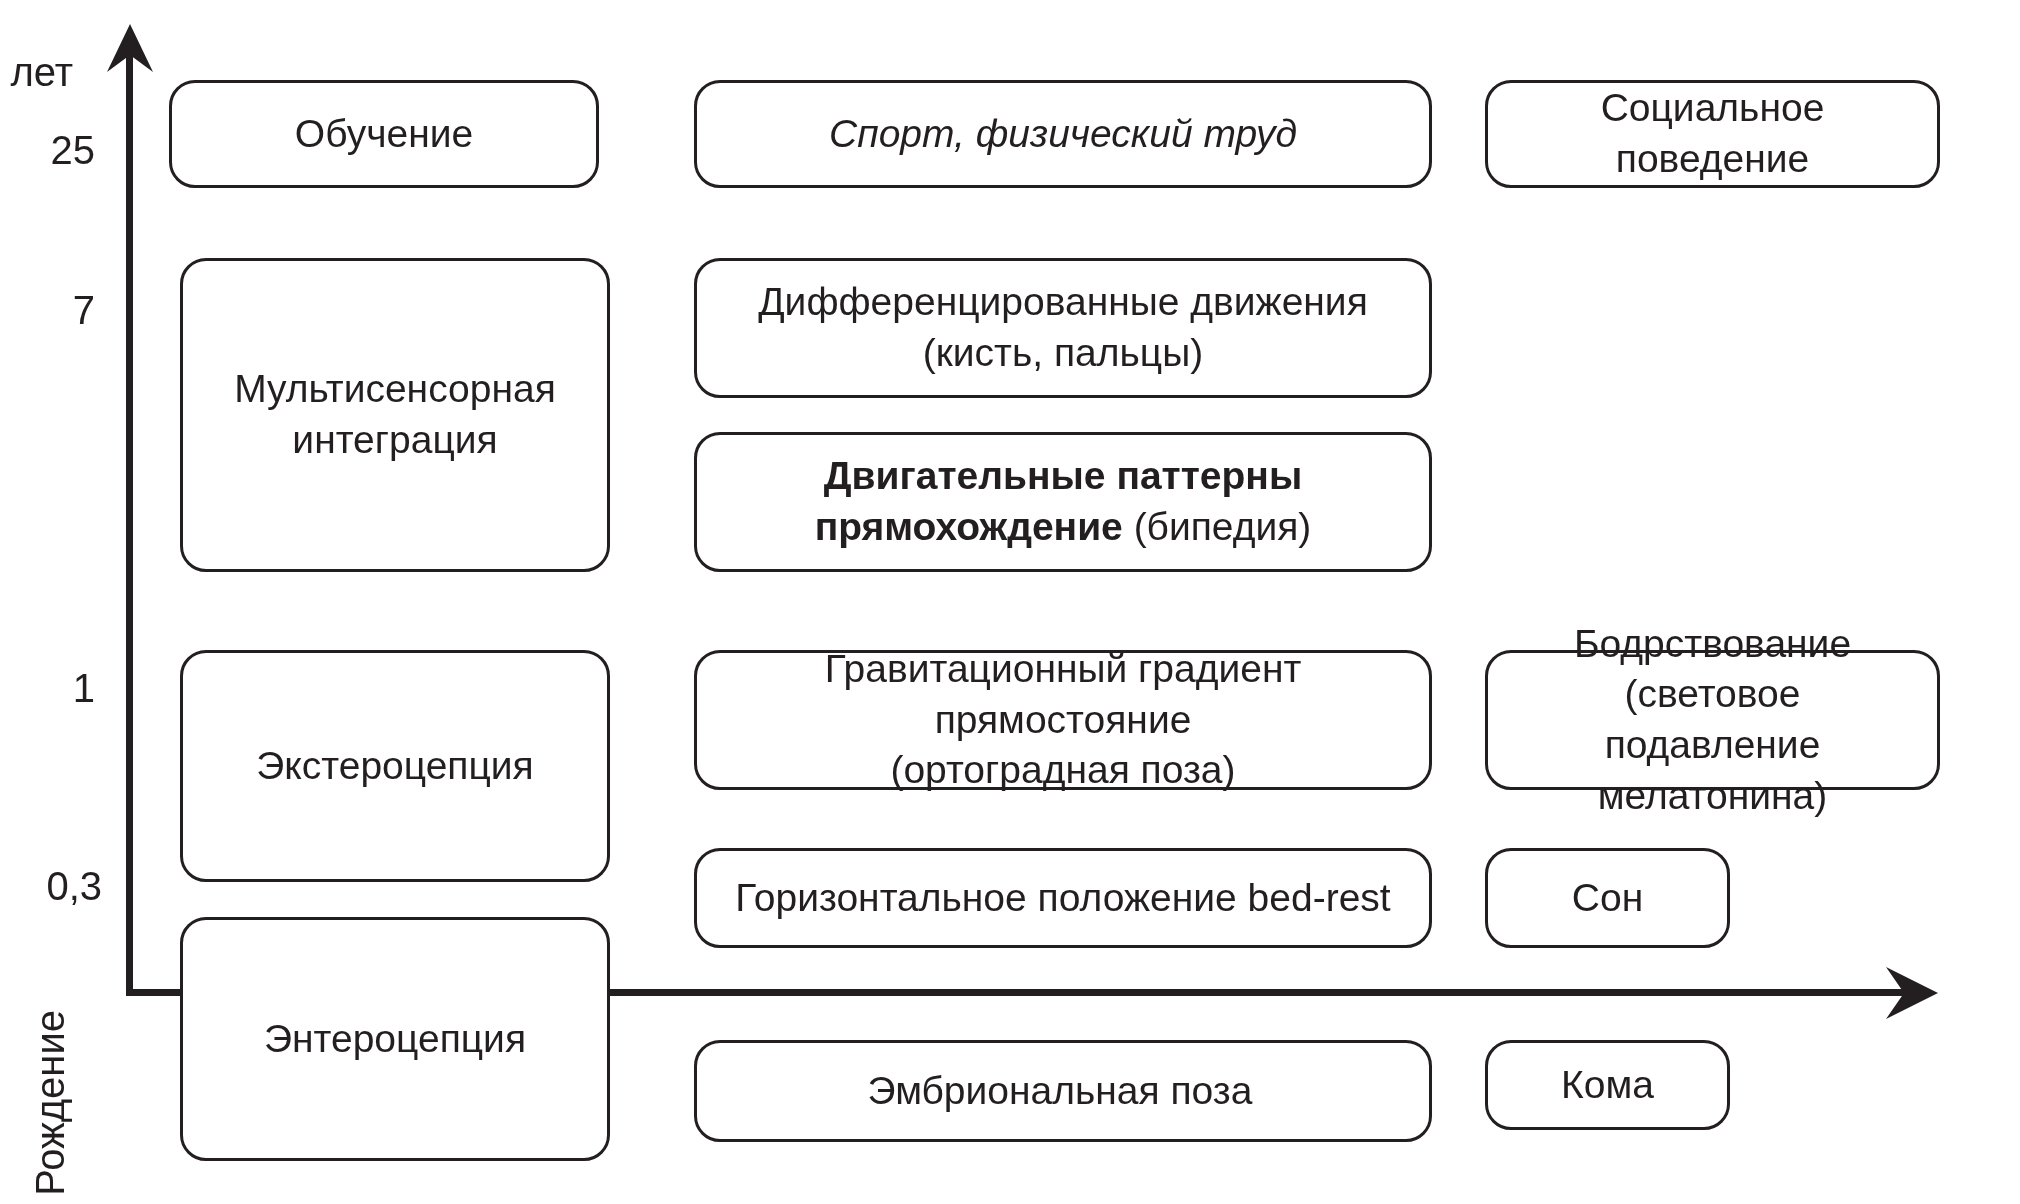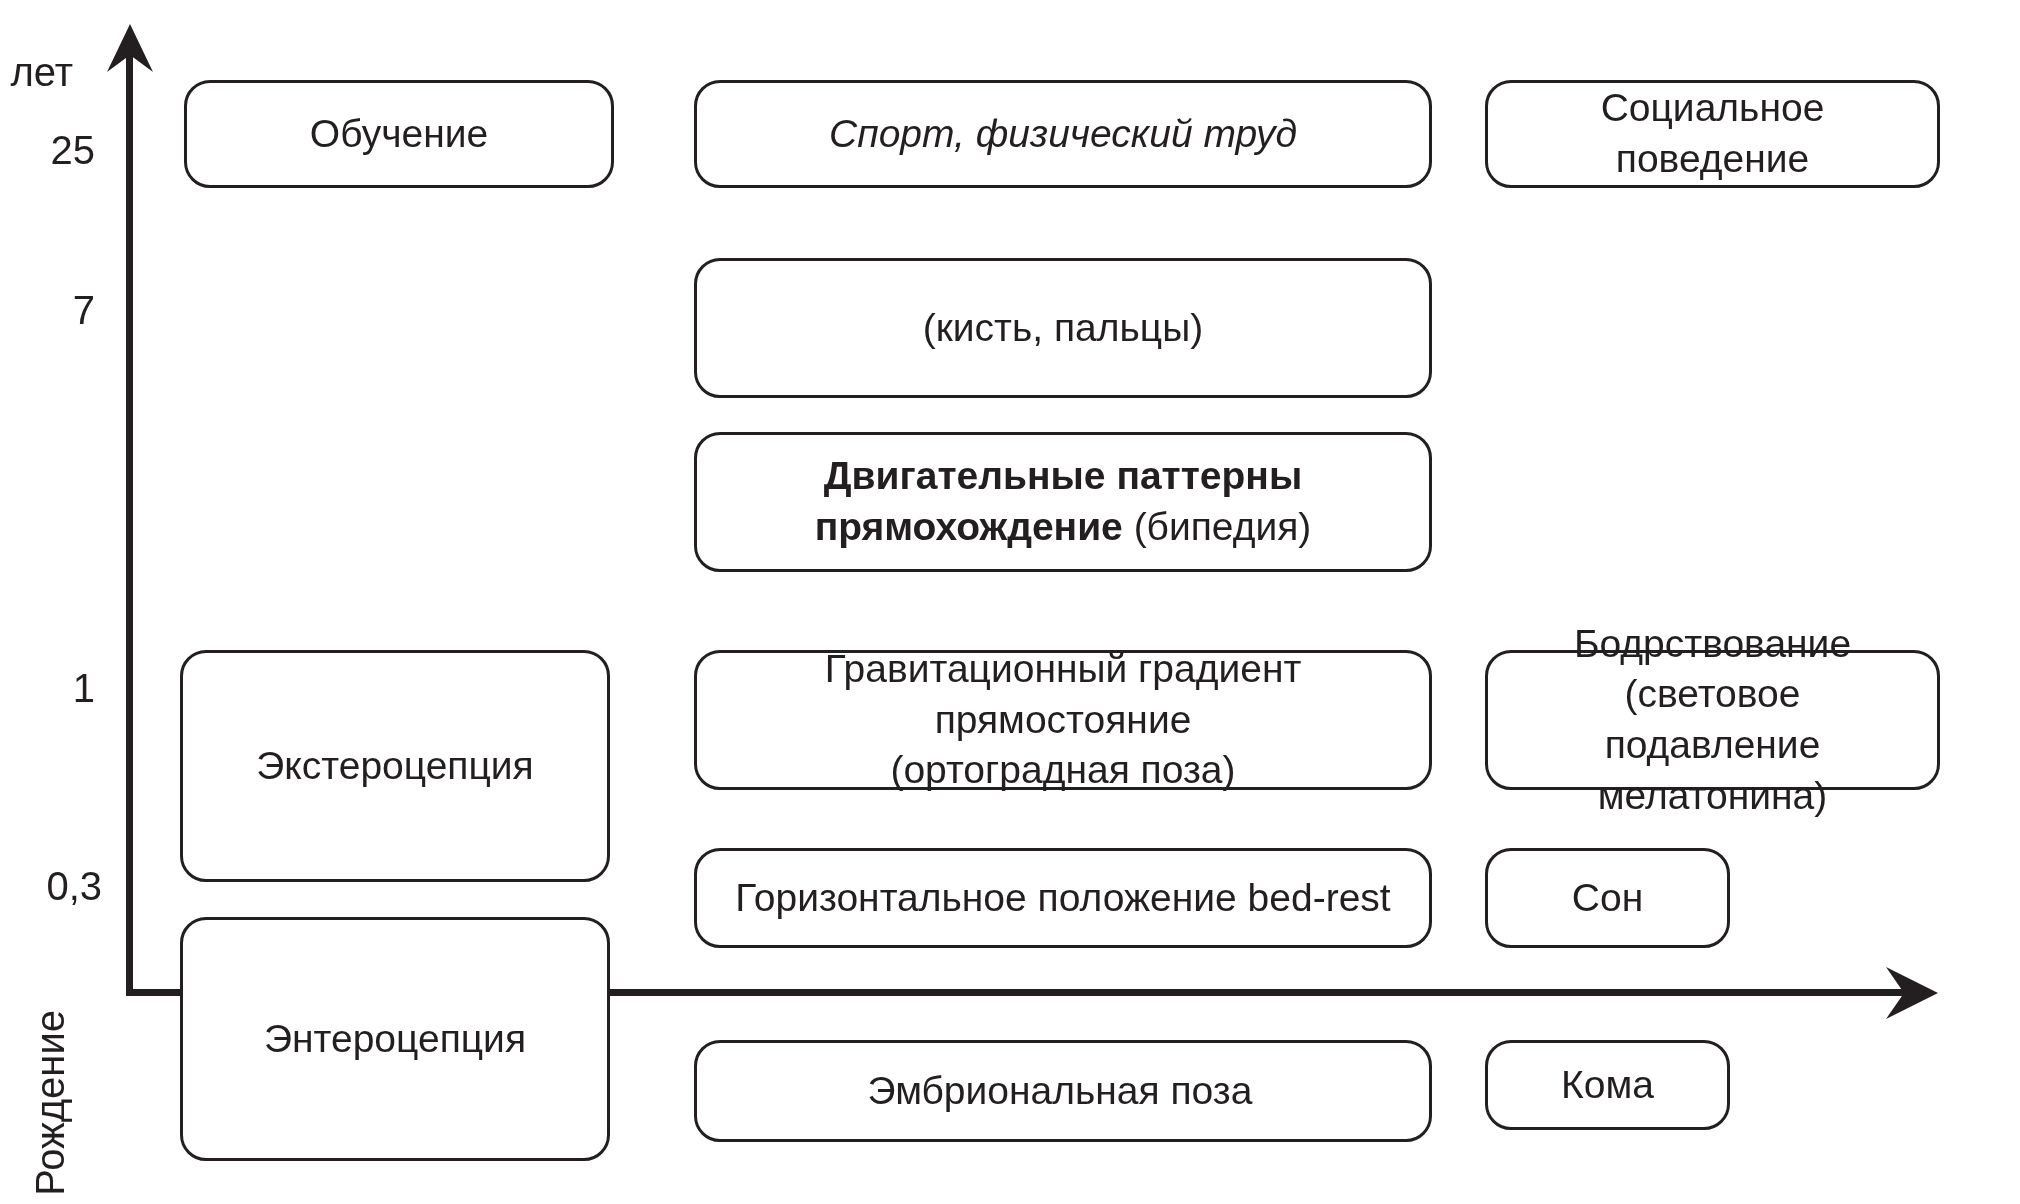--- a/index.html
+++ b/index.html
@@ -113,34 +113,39 @@
   </svg>
 
   <div class="tick-label" id="tick-units">лет</div>
   <div class="tick-label" id="tick-25">25</div>
   <div class="tick-label" id="tick-7">7</div>
   <div class="tick-label" id="tick-1">1</div>
   <div class="tick-label" id="tick-03">0,3</div>
 
   <div id="axis-origin-label">Рождение</div>
 
-  <div class="box" style="left:184px;  top:80px;  width:430px; height:108px;">
+  <div class="box" style="left:169px;  top:80px;  width:430px; height:108px;">
     <span class="line">Обучение</span>
   </div>
 
   <div class="box" style="left:694px; top:80px;  width:738px; height:108px;font-style:italic;">
     <span class="line">Спорт, физический труд</span>
   </div>
 
   <div class="box" style="left:1485px; top:80px; width:455px; height:108px;">
     <span class="line">Социальное поведение</span>
   </div>
 
+  <div class="box" style="left:180px; top:258px; width:430px; height:314px; flex-direction:column;">
+    <span class="line">Мультисенсорная</span>
+    <span class="line">интеграция</span>
+  </div>
 
   <div class="box" style="left:694px; top:258px; width:738px; height:140px; flex-direction:column;">
+    <span class="line">Дифференцированные движения</span>
     <span class="line">(кисть, пальцы)</span>
   </div>
 
   <div class="box" style="left:694px; top:432px; width:738px; height:140px; flex-direction:column;">
     <span class="line bold">Двигательные паттерны</span>
     <span class="line"><span class="bold">прямохождение</span><span> (бипедия)</span></span>
   </div>
 
 
   <div class="box" style="left:694px; top:650px; width:738px; height:140px; flex-direction:column;">

